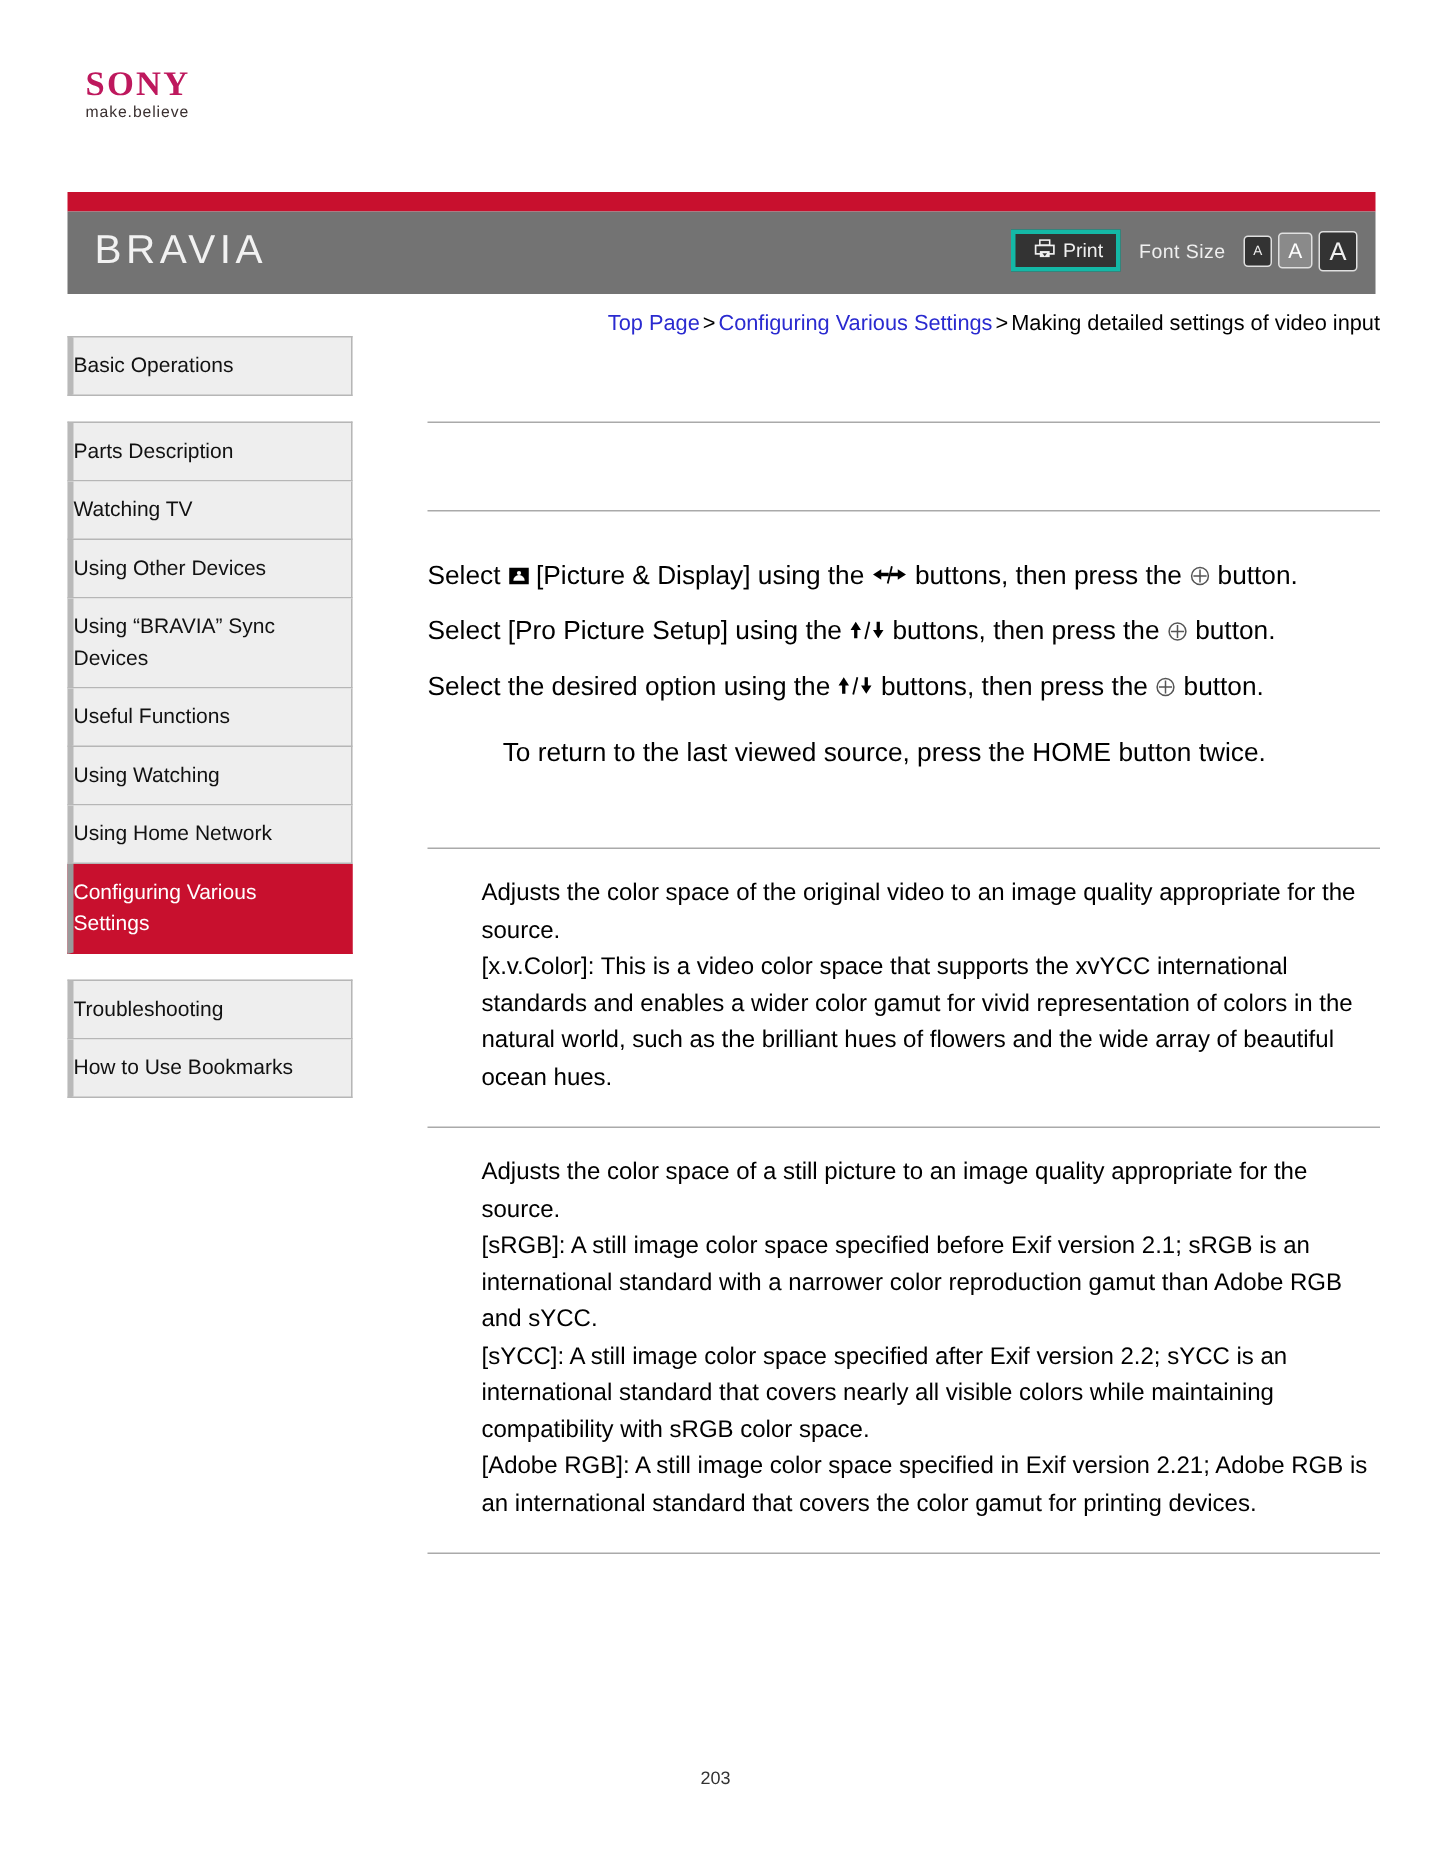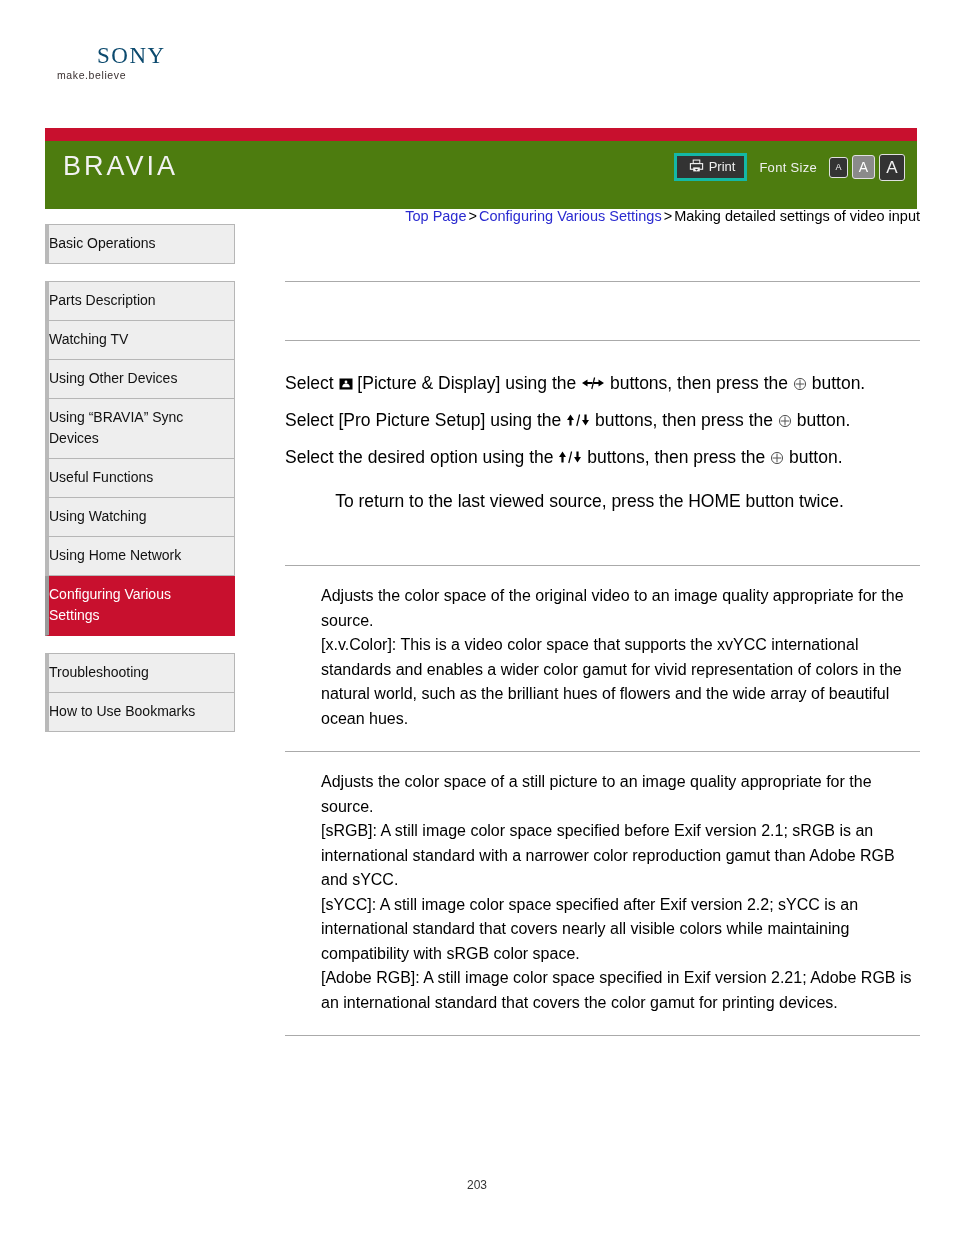--- a/index.html
+++ b/index.html
@@ -18,26 +18,25 @@
 
   
   .sony-logo {
     position: absolute;
     left: 57px;
     top: 44px;
     width: 180px;
   }
   .sony-word {
     font-family: "Liberation Serif", serif;
-    font-weight: normal;
+    font-weight: bold;
     font-size: 23px;
     letter-spacing: 1.5px;
-    color: #0c4a6e;
+    color: #be185d;
     line-height: 1;
-    margin-left: 40px;
   }
   .sony-tag {
     font-family: "Liberation Sans", sans-serif;
     font-size: 10.5px;
     letter-spacing: 0.6px;
     color: #3a3030;
     margin-top: 3px;
     line-height: 1;
   }
 
@@ -48,22 +47,22 @@
     top: 128px;
     width: 872px;
     height: 68px;
   }
   .header-redstrip {
     height: 13px;
     background: #c8102e;
     width: 100%;
   }
   .header-dark {
-    height: 68px;
-    background: #4d7c0f;
+    height: 55px;
+    background: #737373;
     width: 100%;
     position: relative;
     text-decoration: underline;
   }
   .bravia-logo {
     position: absolute;
     left: 18px;
     top: 10px;
     font-family: "Liberation Sans", sans-serif;
     font-size: 27px;

